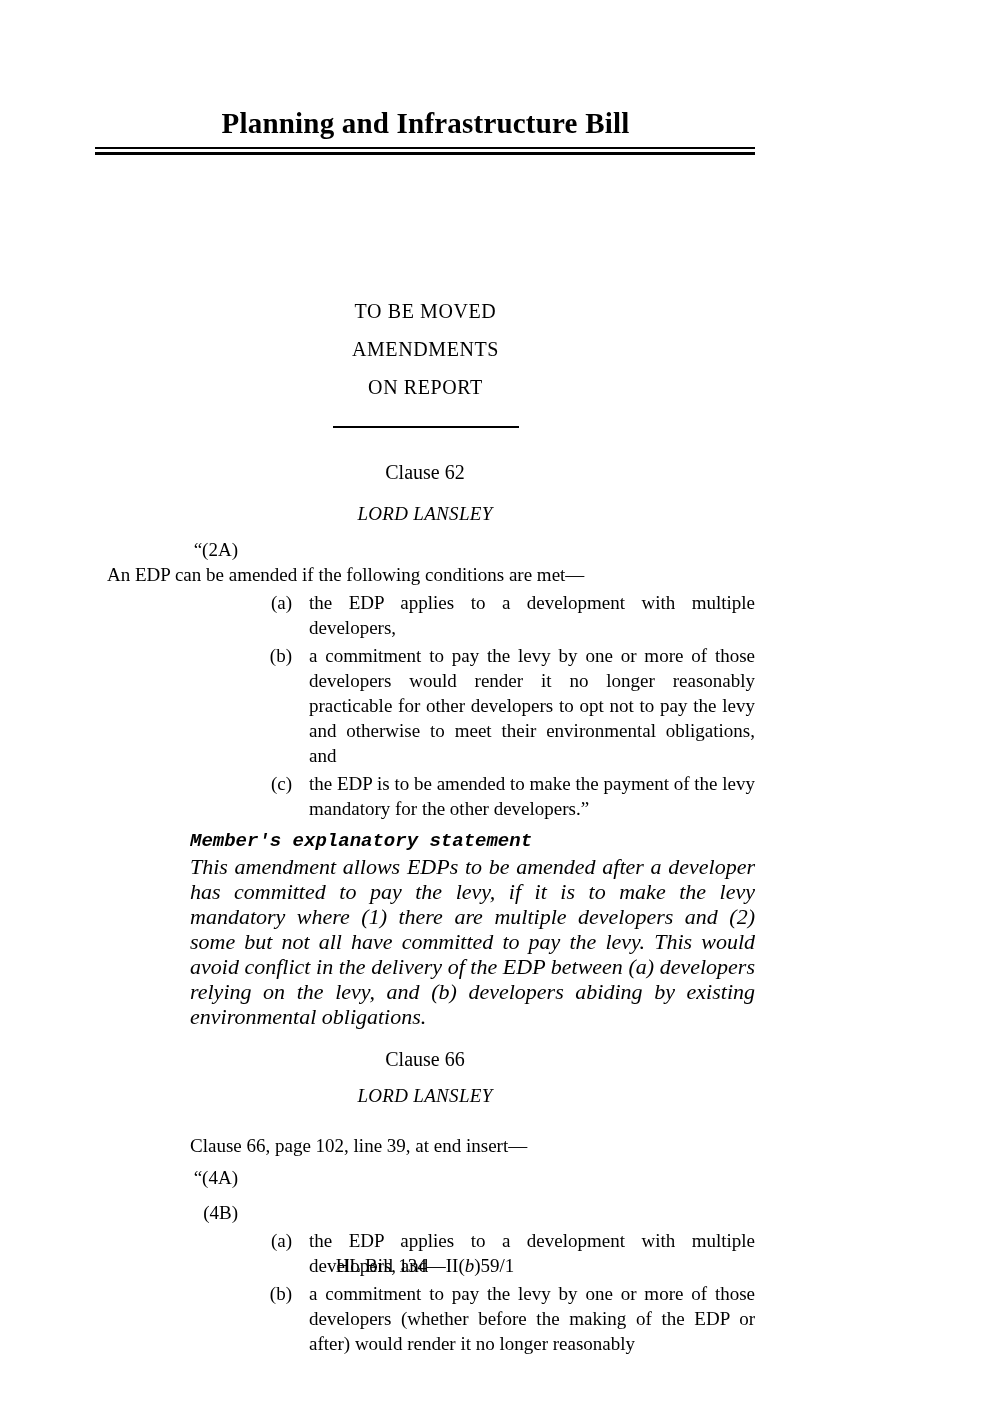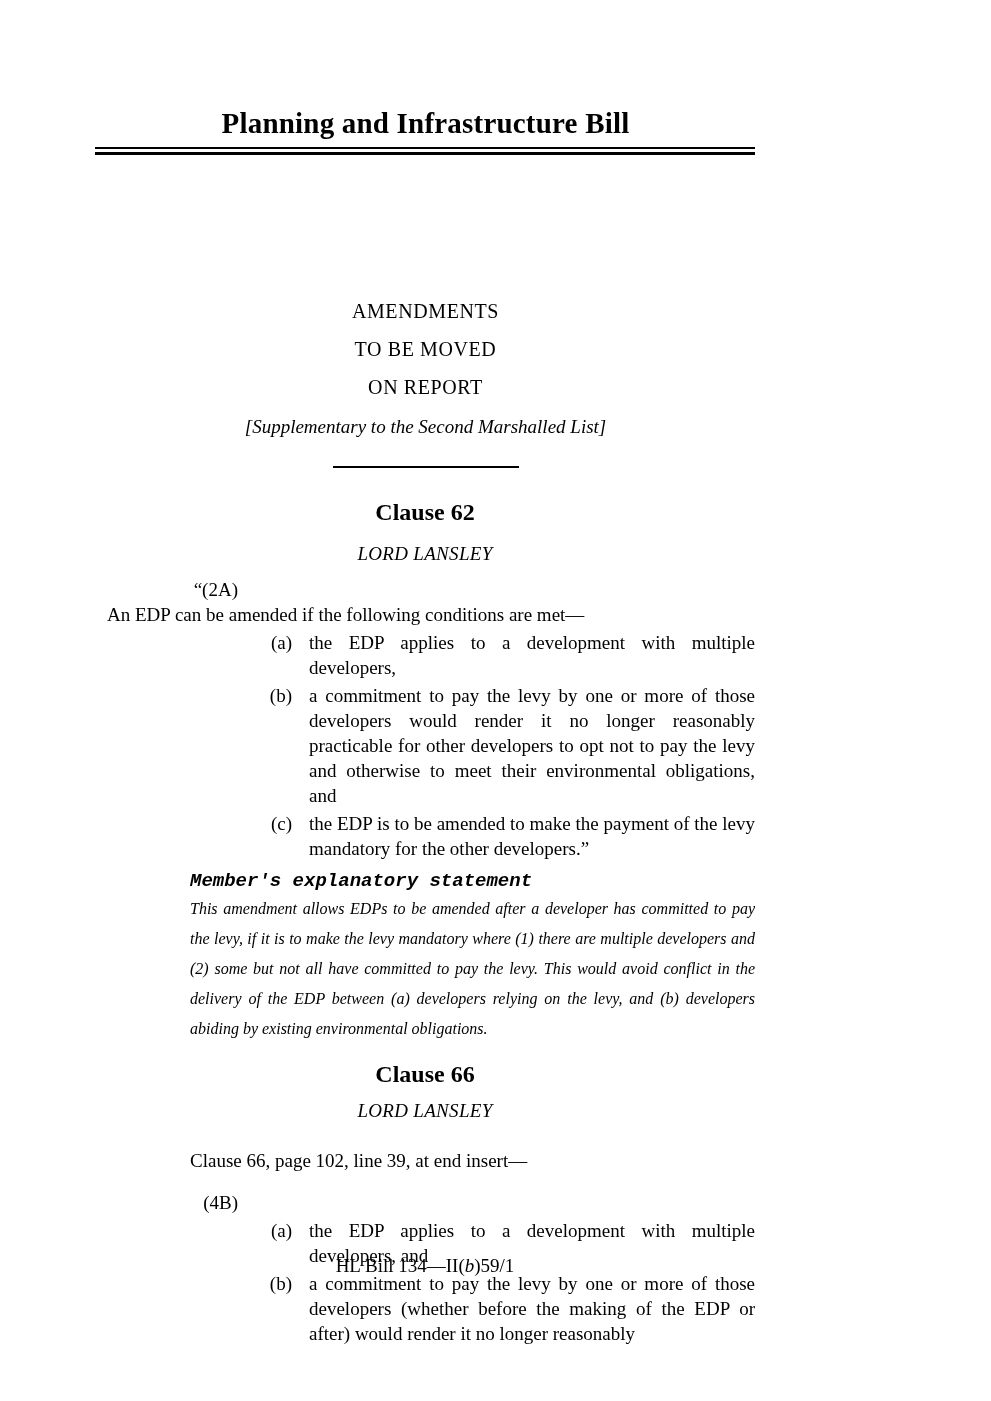--- a/index.html
+++ b/index.html
@@ -46,22 +46,22 @@
   }
   .divider-short {
     width: 186px;
     height: 2px;
     background: #000;
     margin: 26px auto 0 auto;
   }
 
   .clause-heading {
     text-align: center;
-    font-weight: 700;
-    font-size: 24px;
+    font-weight: 400;
+    font-size: 20px;
     line-height: 26px;
     margin: 31px 0 0 0;
   }
   .clause-heading.second { margin-top: 17px; }
   .mover {
     text-align: center;
     font-size: 19px;
     line-height: 26px;
     margin-top: 16px;
     letter-spacing: 0.3px;
@@ -99,22 +99,22 @@
   .explanatory-heading {
     font-style: italic;
     font-weight: 700;
     font-size: 19px;
     line-height: 25px;
     margin: 8px 0 0 95px;
     font-family: Liberation Mono, monospace;
   }
   .explanatory-text {
     font-style: italic;
-    font-size: 16px;
-    line-height: 30px;
+    font-size: 22px;
+    line-height: 25px;
     margin: 0 0 0 95px;
     text-align: justify;
   }
 
   .footer {
     position: absolute;
     left: 95px;
     right: 96px;
     top: 1253px;
     display: flex;
@@ -126,24 +126,23 @@
 </style>
 </head>
 <body>
 
 <div class="page">
 
   <h1 class="bill-title">Planning and Infrastructure Bill</h1>
   <div class="double-rule"></div>
 
   <div class="masthead">
+    <div class="masthead-line">TO BE MOVED</div>
     <div class="masthead-line">AMENDMENTS</div>
-    <div class="masthead-line">TO BE MOVED</div>
     <div class="masthead-line">ON REPORT</div>
-    <div class="masthead-subtitle">[Supplementary to the Second Marshalled List]</div>
   </div>
 
   <div class="divider-short"></div>
 
   <div class="text-col">
     <div class="clause-heading">Clause 62</div>
     <div class="mover">LORD LANSLEY</div>
 
 
     <div class="amend-para">
@@ -165,20 +164,21 @@
 
     <div class="explanatory-heading">Member's explanatory statement</div>
     <div class="explanatory-text">This amendment allows EDPs to be amended after a developer has committed to pay the levy, if it is to make the levy mandatory where (1) there are multiple developers and (2) some but not all have committed to pay the levy. This would avoid conflict in the delivery of the EDP between (a) developers relying on the levy, and (b) developers abiding by existing environmental obligations.</div>
 
     <div class="clause-heading second">Clause 66</div>
     <div class="mover second">LORD LANSLEY</div>
 
     <div class="instruction second">Clause 66, page 102, line 39, at end insert—</div>
 
     <div class="amend-para tight">
+      <span class="lbl">“(4A)</span>
     </div>
     <div class="amend-para">
       <span class="lbl">(4B)</span>
     </div>
     <div class="sub-item">
       <span class="lbl">(a)</span>
       <span class="txt">the EDP applies to a development with multiple developers, and</span>
     </div>
     <div class="sub-item">
       <span class="lbl">(b)</span>

